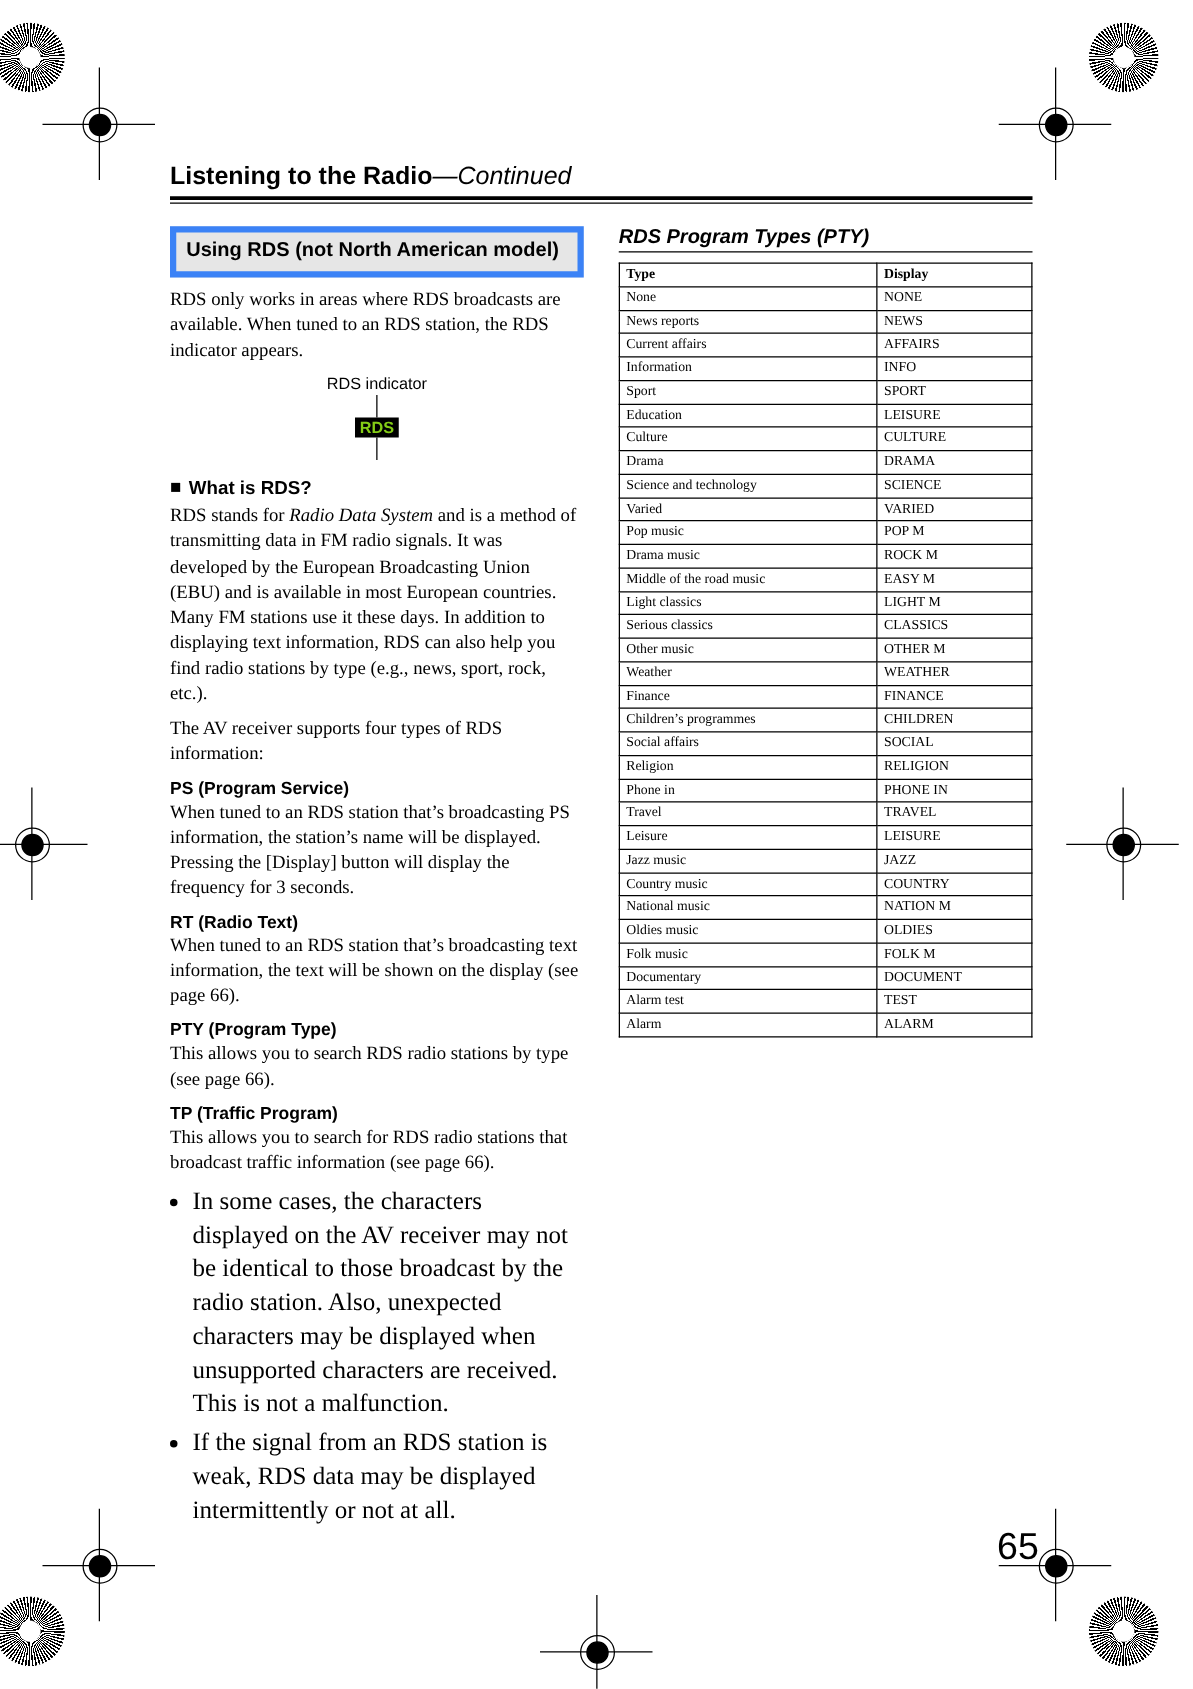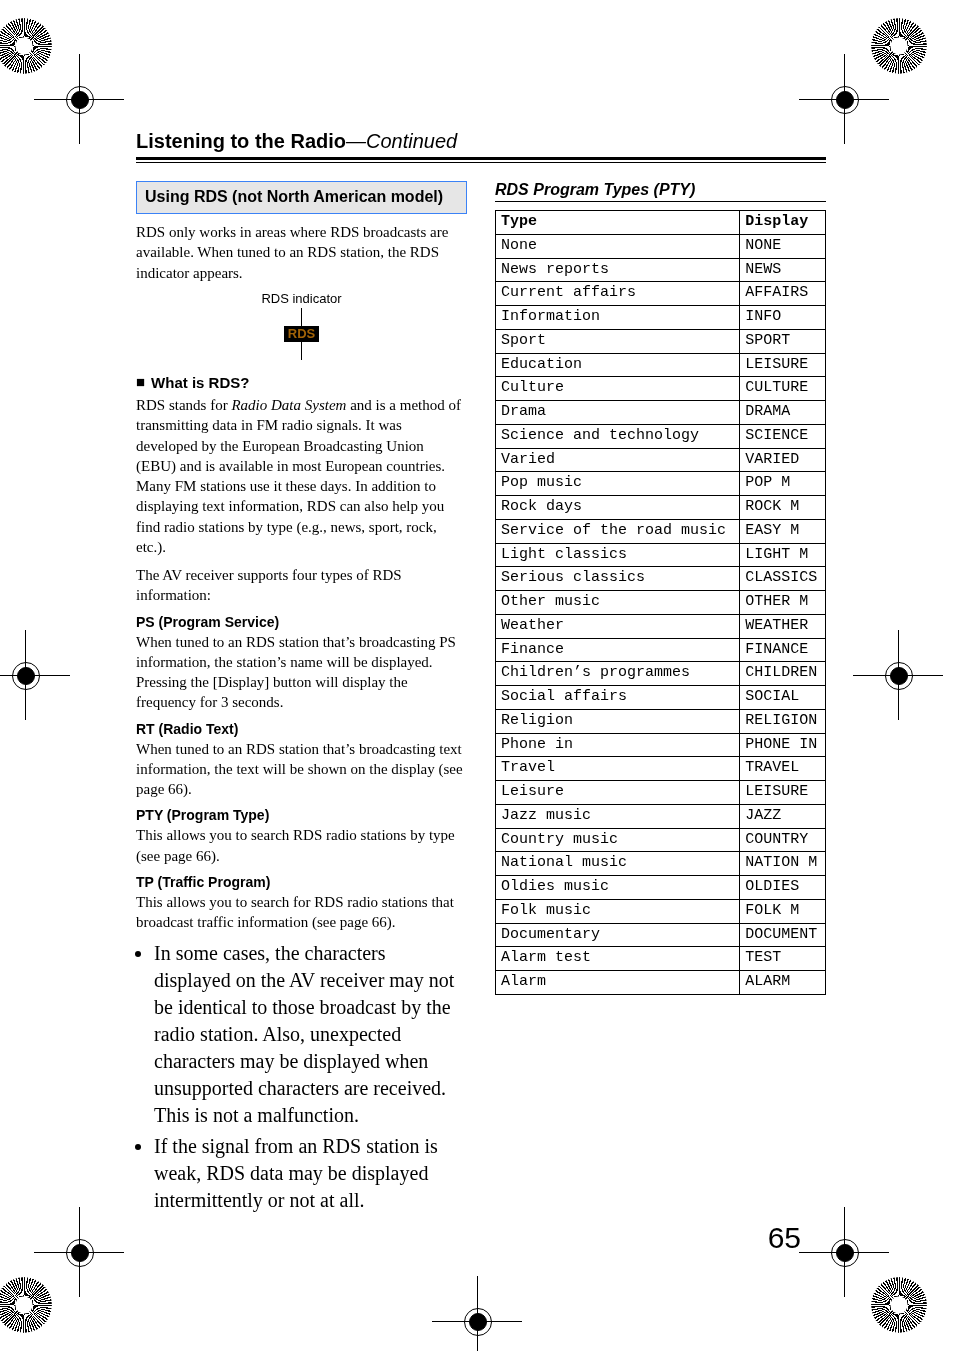--- a/index.html
+++ b/index.html
@@ -47,21 +47,21 @@
   .header-rule {
     margin-top: 4px;
     border-top: 3px solid #000;
     border-bottom: 1px solid #000;
     height: 2px;
     margin-bottom: 18px;
   }
 
   .section-box {
     background: #e6e6e6;
-    border: 1px solid #3b82f6;
+    border: 5px solid #3b82f6;
     padding: 5px 8px 6px 8px;
     font-family: Helvetica, Arial, sans-serif;
     font-weight: bold;
     font-size: 16px;
     line-height: 1.25;
     margin-bottom: 8px;
   }
 
   p.body {
     font-size: 15px;
@@ -82,21 +82,21 @@
   .ind-line-top, .ind-line-bot {
     display: block;
     width: 1px;
     height: 18px;
     background: #000;
     margin: 0 auto;
   }
   .ind-box {
     display: inline-block;
     background: #000;
-    color: #a16207;
+    color: #84cc16;
     font-weight: bold;
     padding: 1px 4px;
     font-size: 13px;
     line-height: 1.1;
     margin: 0;
   }
 
   .sq-head {
     font-family: Helvetica, Arial, sans-serif;
     font-weight: bold;
@@ -141,37 +141,37 @@
     margin-bottom: 2px;
   }
   .thin-rule {
     border-top: 1px solid #000;
     margin-bottom: 8px;
   }
 
   table.pty {
     border-collapse: collapse;
     width: 100%;
-    font-family: Liberation Mono, monospace;
-    font-size: 15px;
+    font-family: Liberation Serif, serif;
+    font-size: 11px;
   }
   table.pty th, table.pty td {
     border: 1px solid #000;
     padding: 2px 5px;
     text-align: left;
     vertical-align: top;
     line-height: 1.25;
   }
   table.pty th {
     font-weight: bold;
   }
 
   .page-number {
     position: absolute;
-    right: 122px;
+    right: 92px;
     bottom: 96px;
     font-family: Helvetica, Arial, sans-serif;
     font-size: 30px;
   }
 
   
   .crop {
     position: absolute;
     width: 90px;
     height: 90px;
@@ -326,25 +326,25 @@
               </tr>
               <tr>
                 <td>Varied</td>
                 <td>VARIED</td>
               </tr>
               <tr>
                 <td>Pop music</td>
                 <td>POP M</td>
               </tr>
               <tr>
-                <td>Rock days</td>
+                <td>Drama music</td>
                 <td>ROCK M</td>
               </tr>
               <tr>
-                <td>Service of the road music</td>
+                <td>Middle of the road music</td>
                 <td>EASY M</td>
               </tr>
               <tr>
                 <td>Light classics</td>
                 <td>LIGHT M</td>
               </tr>
               <tr>
                 <td>Serious classics</td>
                 <td>CLASSICS</td>
               </tr>

